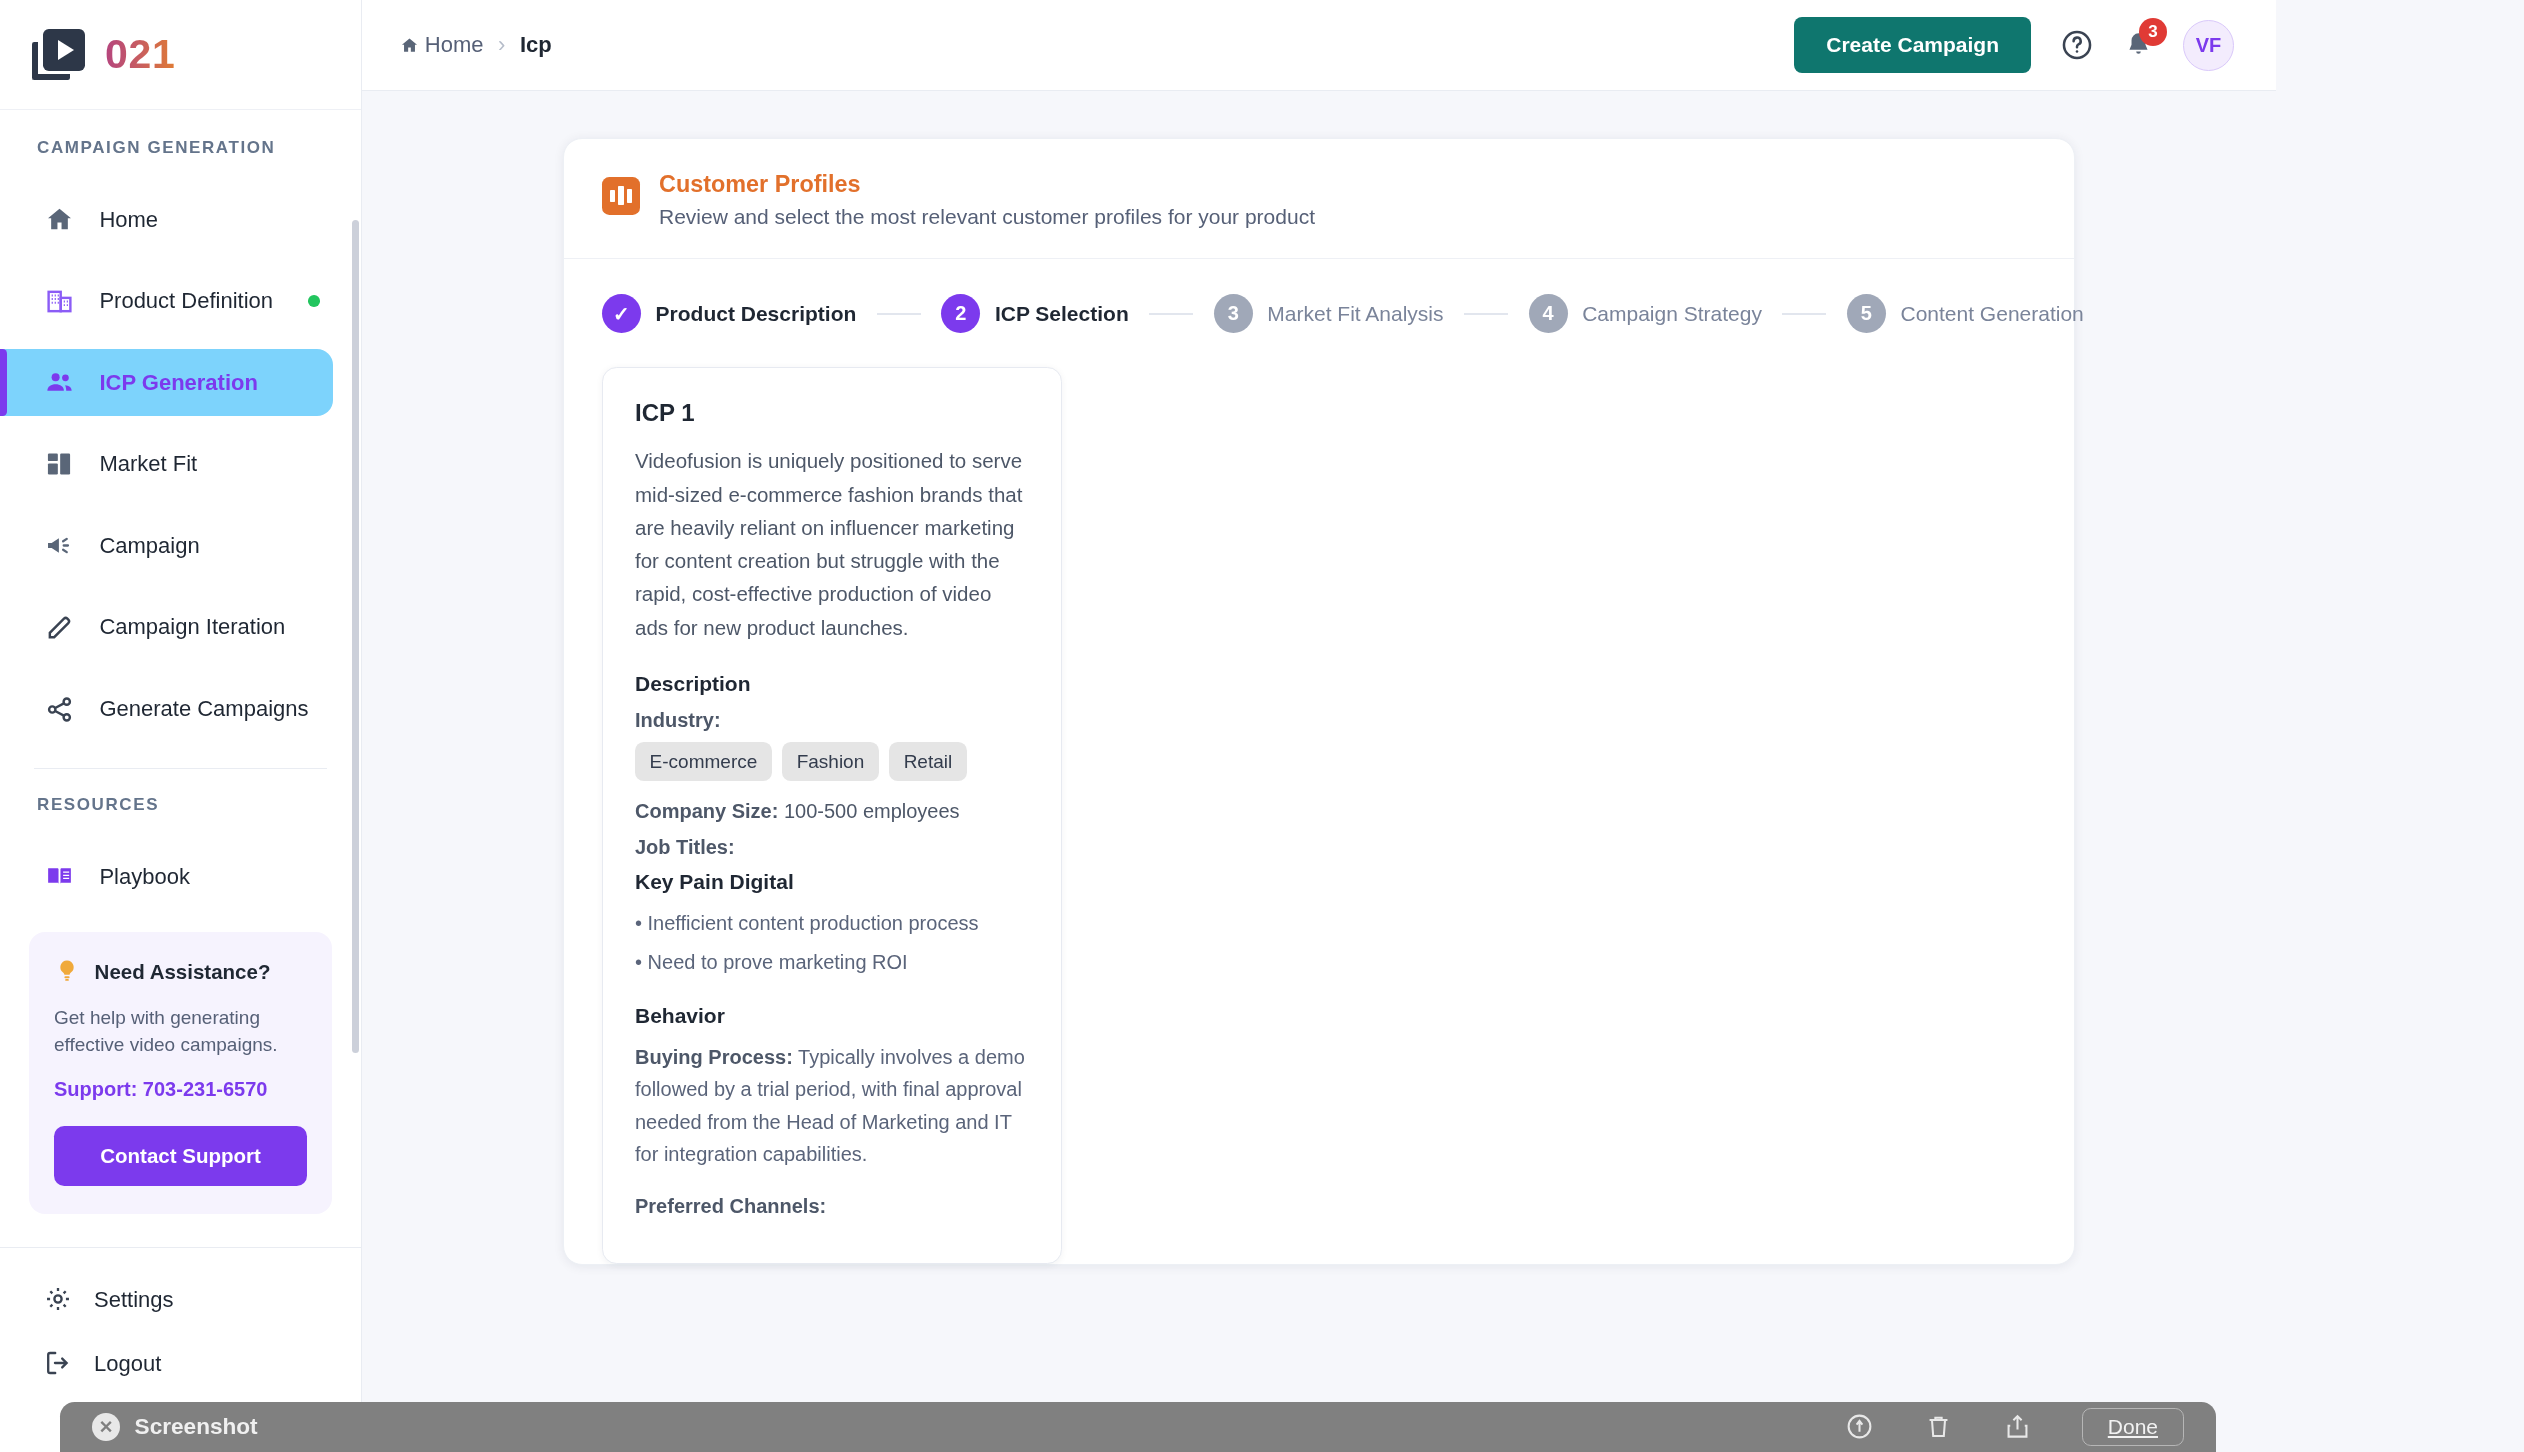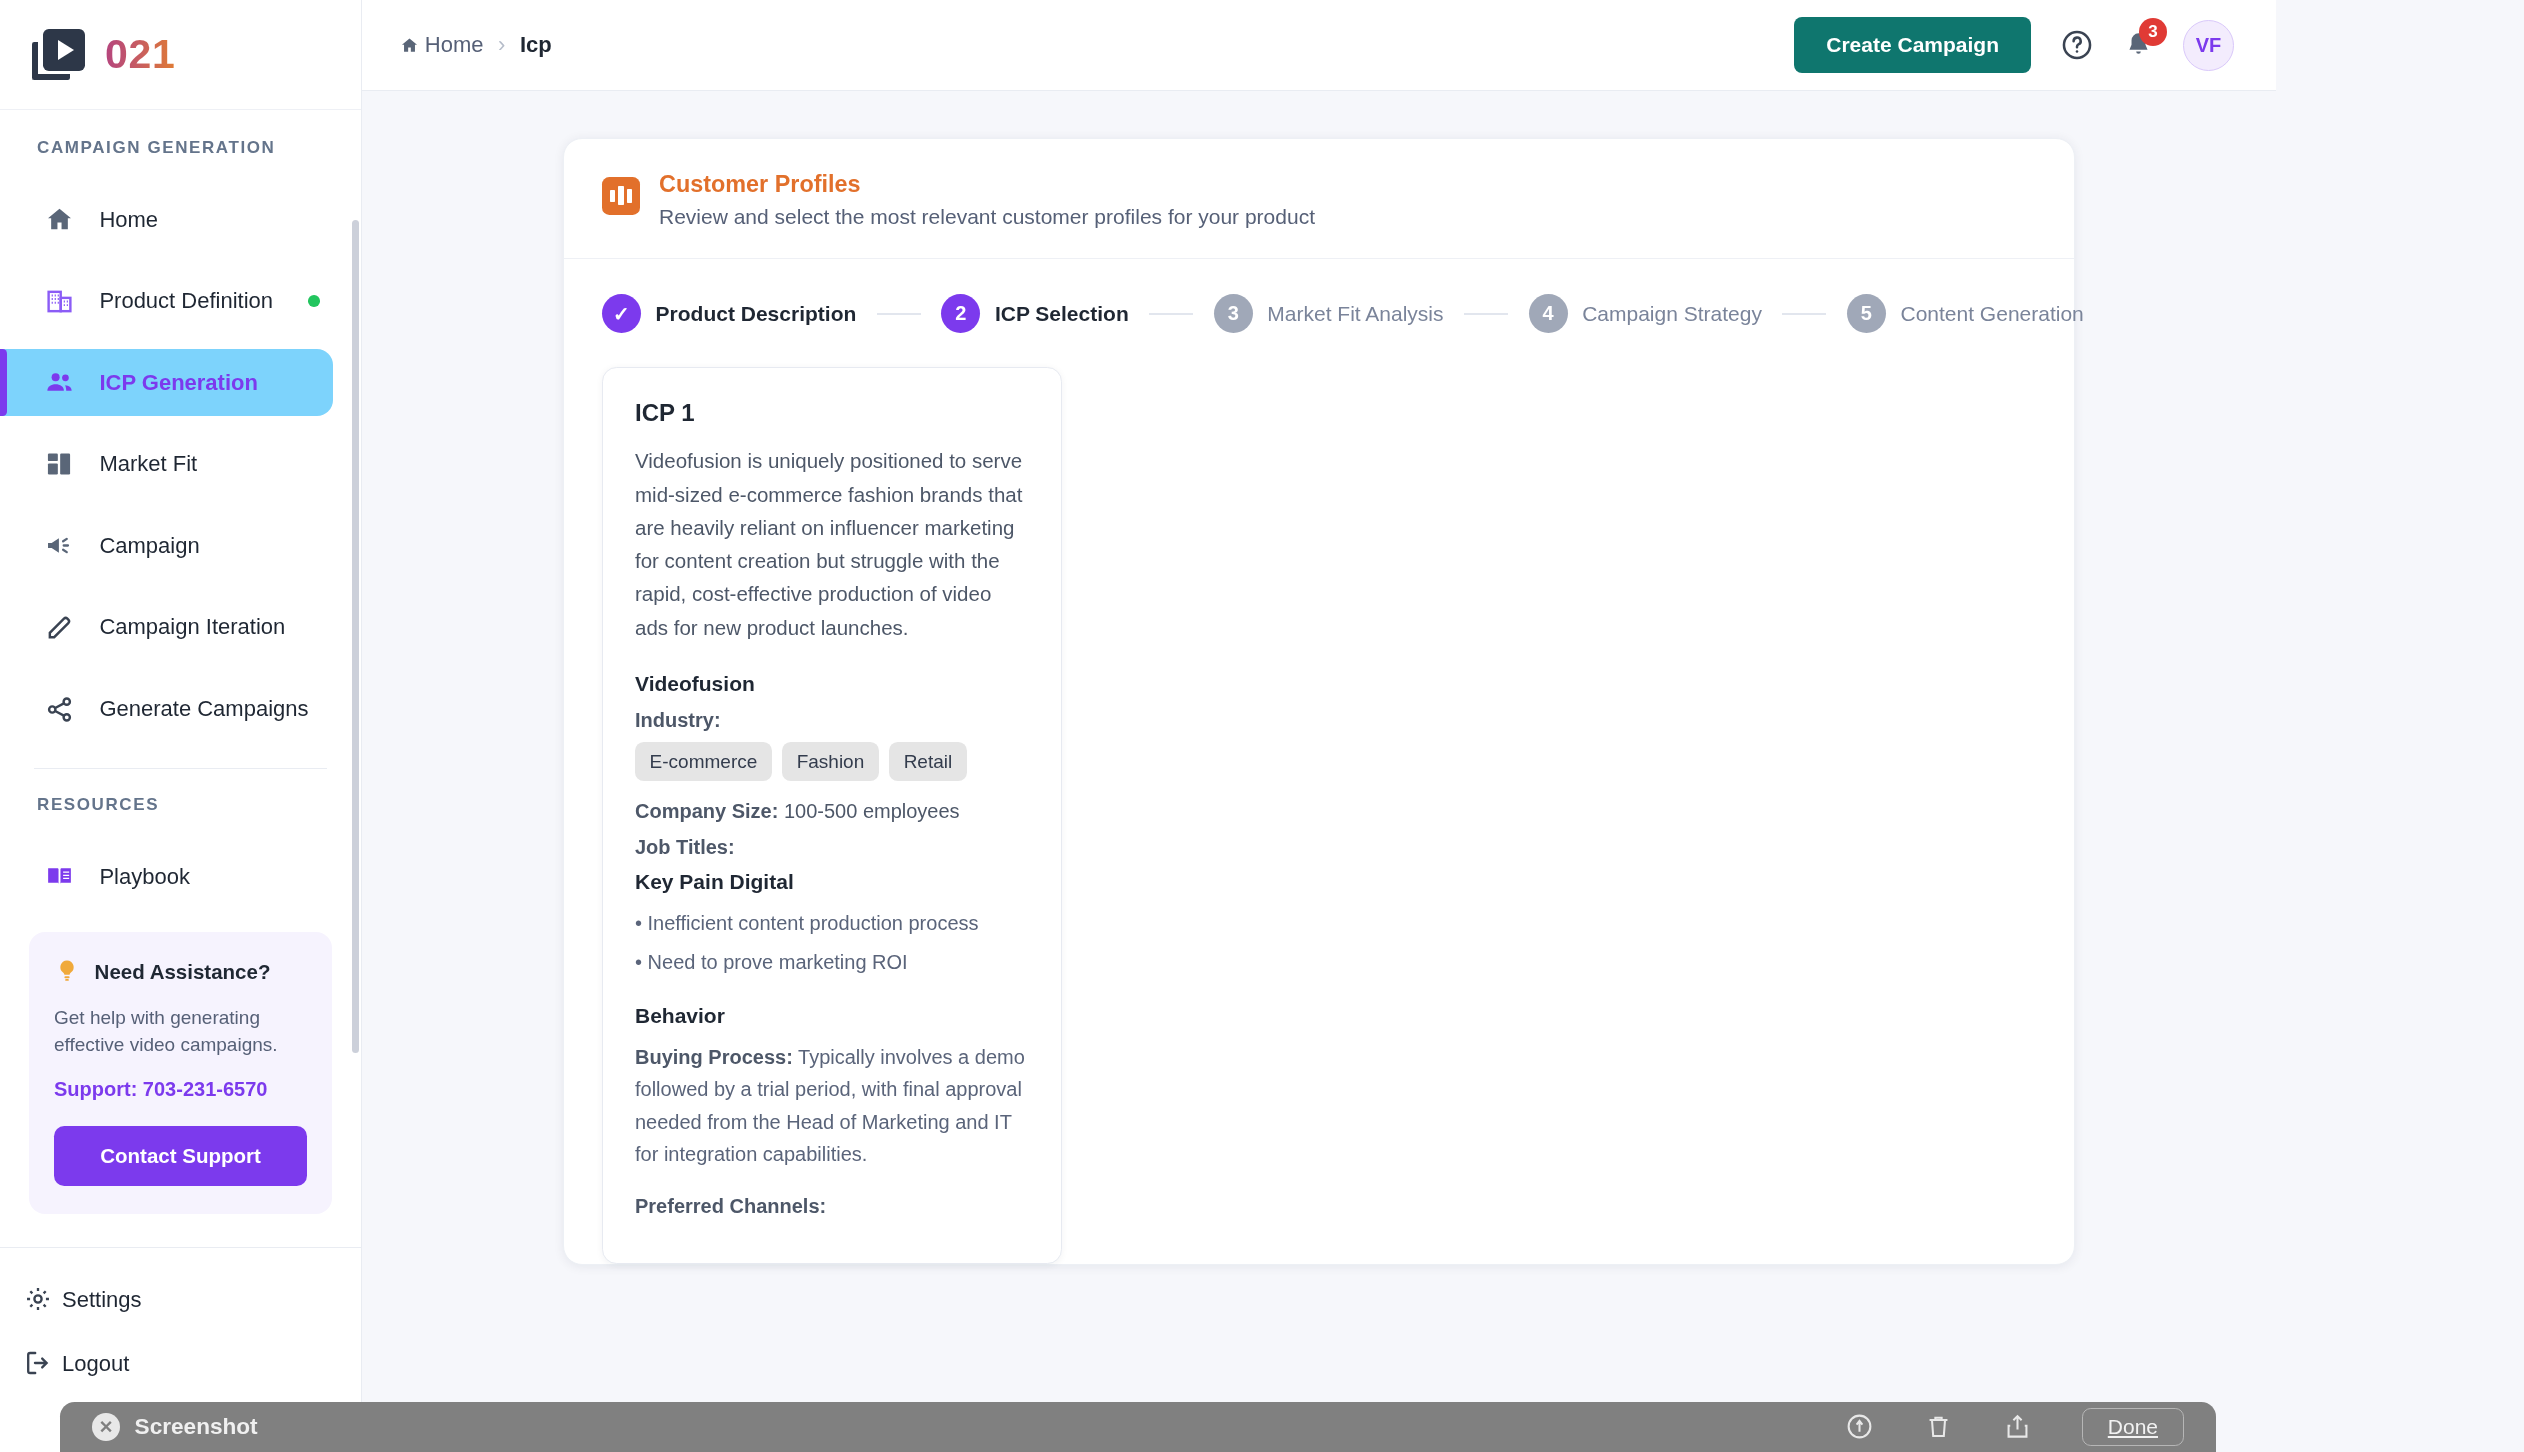--- a/index.html
+++ b/index.html
@@ -80,22 +80,22 @@
   .assist-body { font-size: 19px; line-height: 1.45; color: #566077; margin-bottom: 19px; }
   .assist-support { font-size: 20px; font-weight: 700; color: #7c3aed; margin-bottom: 25px; }
   .assist-btn {
     display: block; width: 100%; height: 60px; background: #7c3aed; color: #fff;
     border: none; border-radius: 10.2px; font-size: 20.5px; font-weight: 600;
     font-family: inherit; cursor: pointer;
   }
 
   .sidebar-bottom { border-top: 1.5px solid #e9ecf2; padding: 20.5px 0 7.3px 0; }
   .bottom-item {
-    display: flex; align-items: center; gap: 10px; height: 64px;
-    padding-left: 24px; cursor: pointer;
+    display: flex; align-items: center; gap: 22px; height: 64px;
+    padding-left: 44px; cursor: pointer;
   }
   .bottom-item .lbl { font-size: 22px; color: #1f2733; }
   .copyright {
     text-align: center; font-size: 17.5px; color: #7c8699; padding: 11.7px 0 16px 0;
   }
 
   
   .main { flex: 1; height: 1452px; display: flex; flex-direction: column; min-width: 0; }
   .topbar {
     height: 91px; background: #ffffff; border-bottom: 1.5px solid #e9ecf2;
@@ -426,21 +426,21 @@
             <span class="step-circle todo">5</span>
             <span class="step-label">Content Generation</span>
           </div>
         </div>
 
         <div class="cards-area">
           <div class="icp-card">
             <div class="icp-title">ICP 1</div>
             <div class="icp-desc">Videofusion is uniquely positioned to serve mid-sized e-commerce fashion brands that are heavily reliant on influencer marketing for content creation but struggle with the rapid, cost-effective production of video ads for new product launches.</div>
 
-            <div class="sec-h">Videofusion</div>
+            <div class="sec-h">Description</div>
             <div class="sub-h">Industry:</div>
             <div class="tags">
               <span class="tag">E-commerce</span>
               <span class="tag">Fashion</span>
               <span class="tag">Retail</span>
             </div>
 
             <div class="kv">
               <b>Company Size:</b>
               <span>100-500 employees</span>

